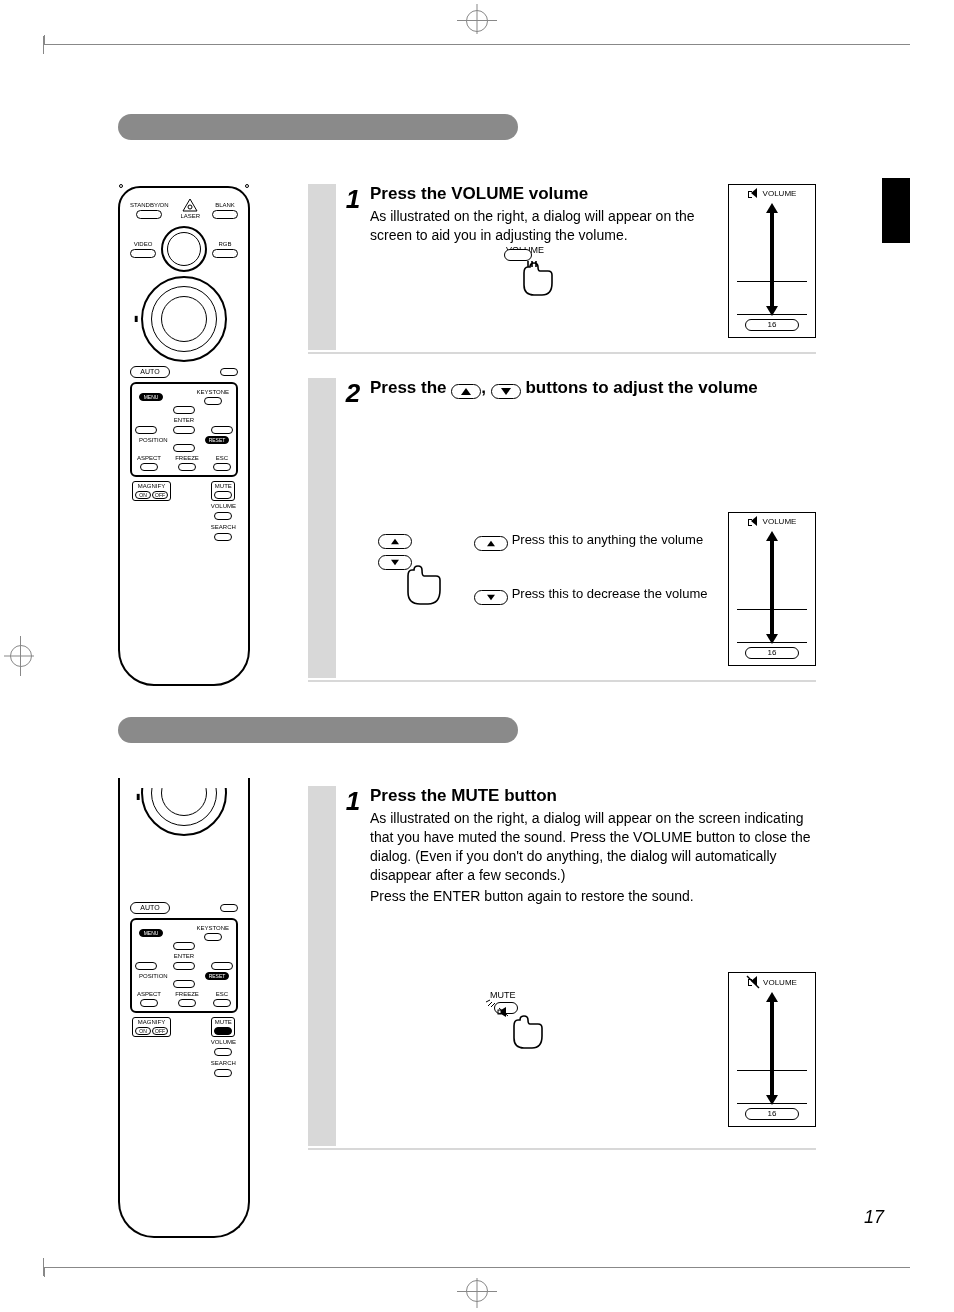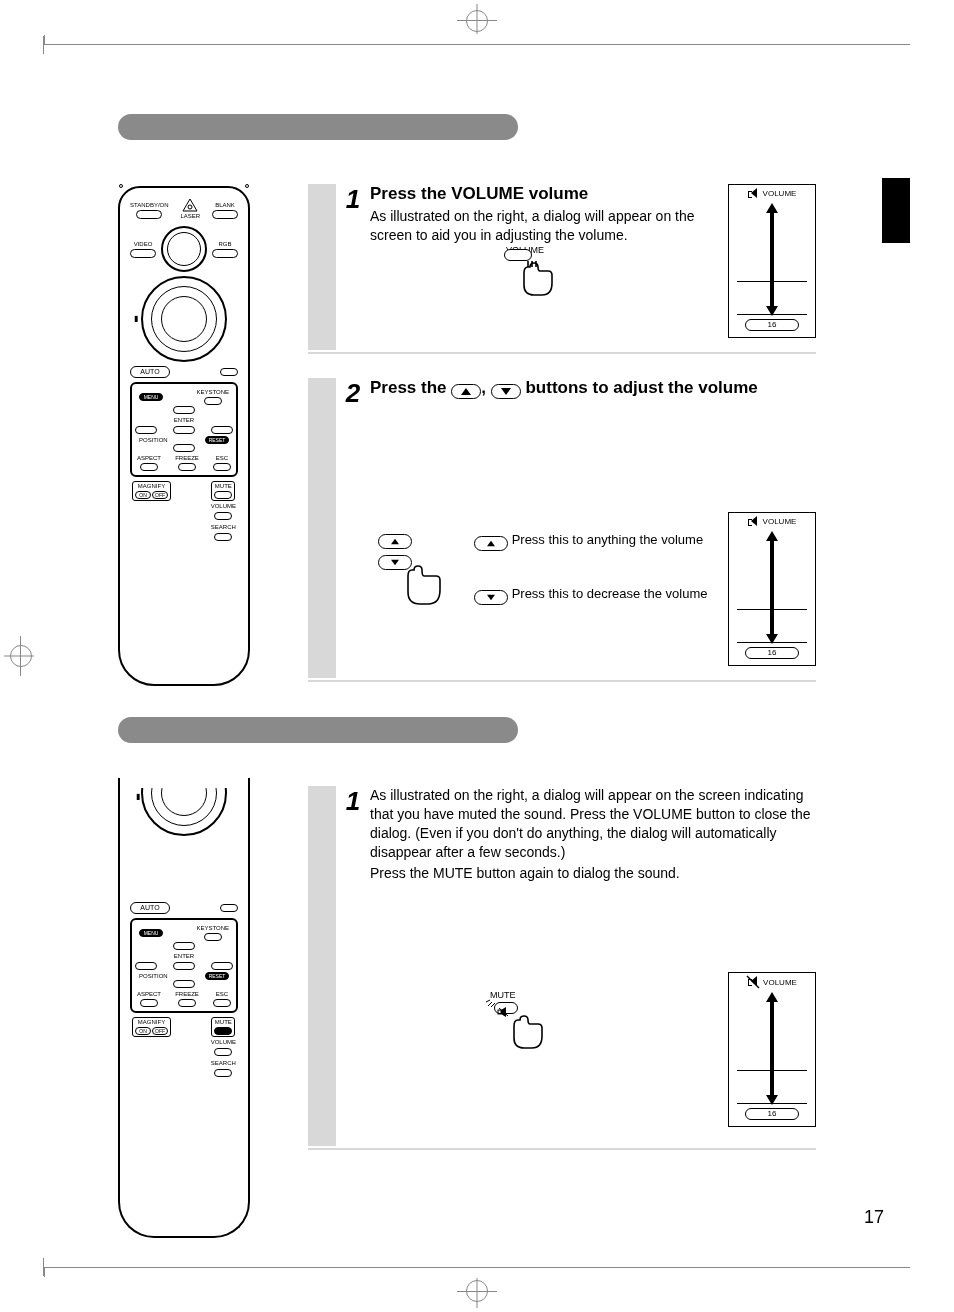--- a/index.html
+++ b/index.html
@@ -274,20 +274,21 @@
   }
   .tri-dn {
     width:0;height:0;border-left:5px solid transparent;border-right:5px solid transparent;border-top:7px solid #000;
   }
 
   .page-num {
     position:absolute;
     right: 70px;
     bottom: 84px;
     font-size: 18px;
+    font-style: italic;
   }
 
   .speaker-icon{
     width:11px;height:11px;position:relative;display:inline-block;
   }
   .speaker-icon::before{
     content:'';position:absolute;left:0;top:3px;width:3px;height:5px;border:1px solid #000;border-right:none;
   }
   .speaker-icon::after{
     content:'';position:absolute;left:3px;top:0;width:0;height:0;
@@ -577,22 +578,23 @@
       <div class="tick"></div>
     </div>
   <div class="vp-val">16</div>
 </div>
 <div class="step-hr" style="left:308px; top:680px; width:508px;"></div>
 
 <div class="step" style="left:308px; top:786px; width:508px; height:360px;">
   <div class="step-strip"></div>
   <div class="step-num">1</div>
   <div class="step-body" style="width:446px;">
+    <h3>Press the MUTE button</h3>
     <div>As illustrated on the right, a dialog will appear on the screen indicating that you have muted the sound.  Press the VOLUME button to close the dialog.  (Even if you don't do anything, the dialog will automatically disappear after a few seconds.)</div>
-    <div style="margin-top:2px;">Press the MUTE button again to dialog the sound.</div>
+    <div style="margin-top:2px;">Press the ENTER button again to restore the sound.</div>
   </div>
 </div>
 
 <div style="position:absolute; left:490px; top:1000px;">
   <span style="font-size:9px;position:absolute;top:-10px;left:0;">MUTE</span>
   <div class="hand-icon">
     <div class="btn" style="width:24px;">
       <svg width="20" height="10" viewBox="0 0 20 10" style="margin:0;">
           <g transform="translate(3,0)">
             <rect x="0" y="3" width="3" height="4" fill="none" stroke="#000"></rect>

